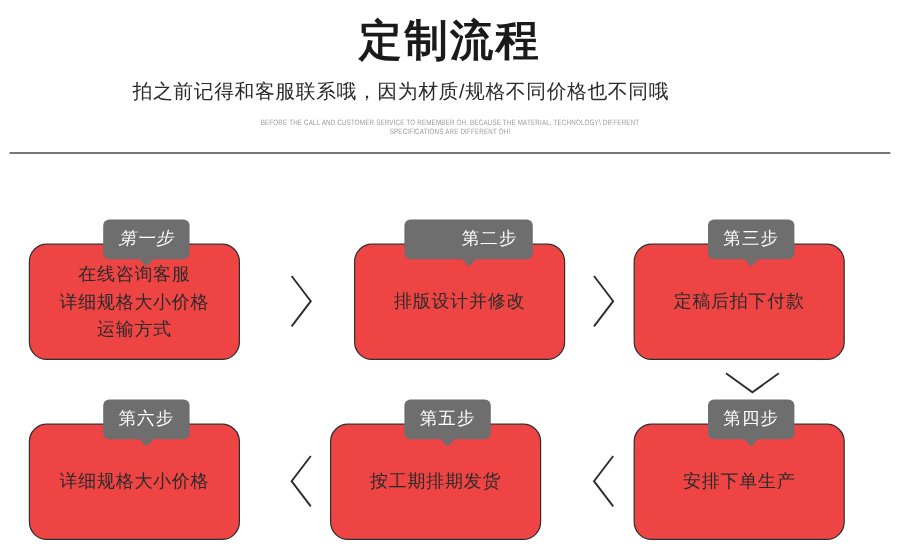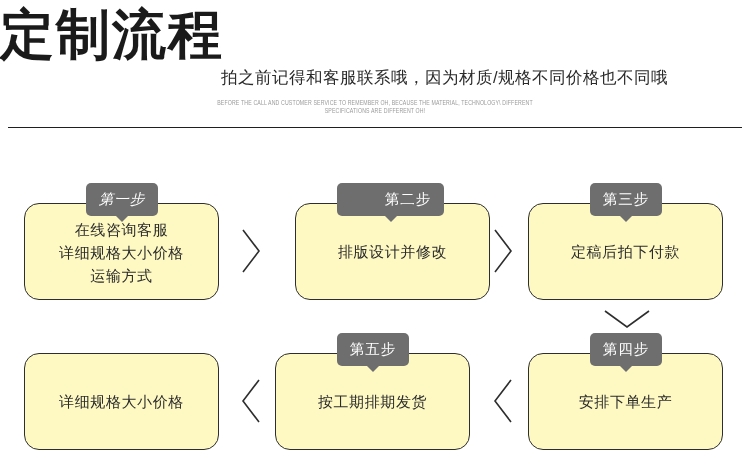--- a/index.html
+++ b/index.html
@@ -22,33 +22,33 @@
     left: 0;
     top: 0;
     width: 750px;
     height: 128px;
   }
   .page-title {
     position: absolute;
     left: 0;
     top: 8px;
     width: 750px;
-    text-align: left;
-    font-size: 54px;
+    text-align: center;
+    font-size: 36px;
     line-height: 52px;
     font-weight: bold;
     color: #1a1a1a;
     letter-spacing: 2px;
   }
   .subtitle {
     position: absolute;
     left: 0;
     top: 66px;
     width: 668px;
-    text-align: right;
+    text-align: center;
     font-size: 16.5px;
     line-height: 22px;
     color: #2b2b2b;
     letter-spacing: 0.5px;
   }
   .eng-line {
     position: absolute;
     left: 0;
     width: 750px;
     text-align: center;
@@ -75,26 +75,26 @@
   .flow {
     position: absolute;
     left: 0;
     top: 128px;
     width: 750px;
     height: 339px;
   }
 
   .step-box {
     position: absolute;
-    width: 195px;
+    width: 176px;
     height: 97px;
     box-sizing: border-box;
     border: 1.4px solid #2e2e2e;
     border-radius: 15px;
-    background: #fef9c3;
+    background: #ef4444;
   }
   .step-text {
     position: absolute;
     left: 0;
     right: 0;
     top: 50%;
     transform: translateY(-50%);
     text-align: center;
     font-size: 15px;
     line-height: 22px;
@@ -196,20 +196,21 @@
   <div class="step-badge" id="badge-2">第二步</div>
 
   <div class="step-box" id="box-3">
     <div class="step-text">定稿后拍下付款</div>
   </div>
   <div class="step-badge" id="badge-3">第三步</div>
 
   <div class="step-box" id="box-6">
     <div class="step-text">详细规格大小价格</div>
   </div>
+  <div class="step-badge" id="badge-6">第六步</div>
 
   <div class="step-box" id="box-5">
     <div class="step-text">按工期排期发货</div>
   </div>
   <div class="step-badge" id="badge-5">第五步</div>
 
   <div class="step-box" id="box-4">
     <div class="step-text">安排下单生产</div>
   </div>
   <div class="step-badge" id="badge-4">第四步</div>

